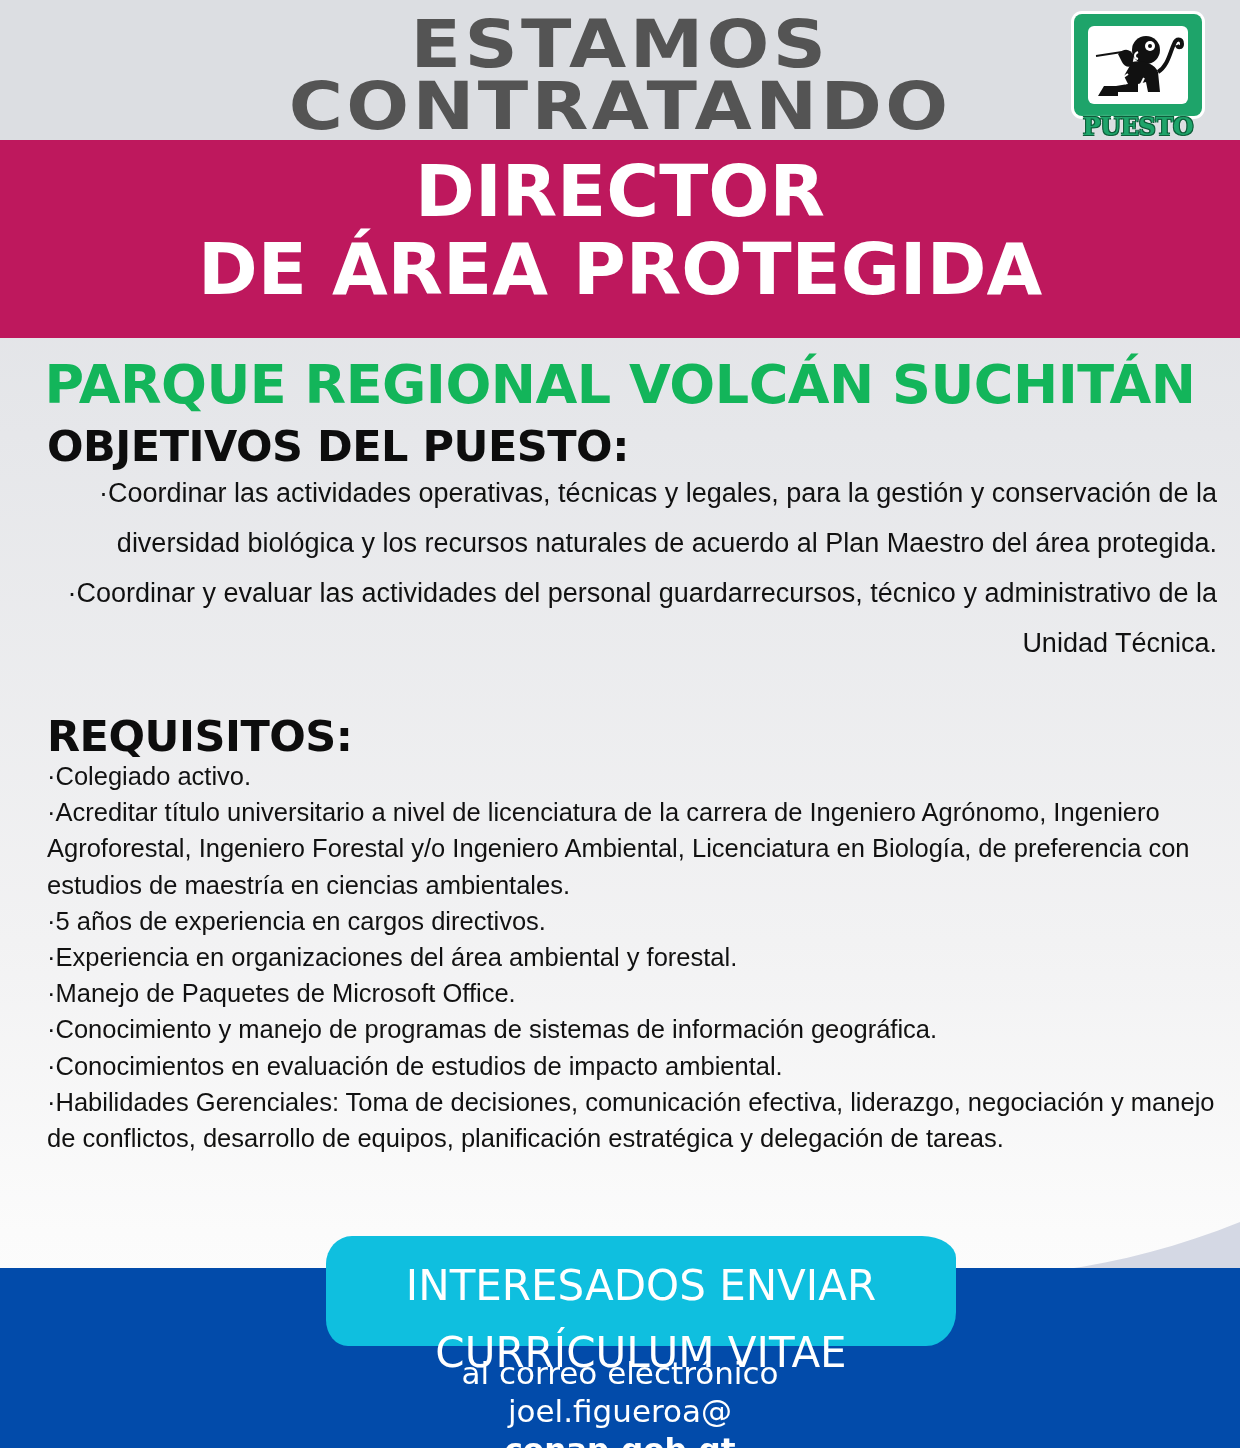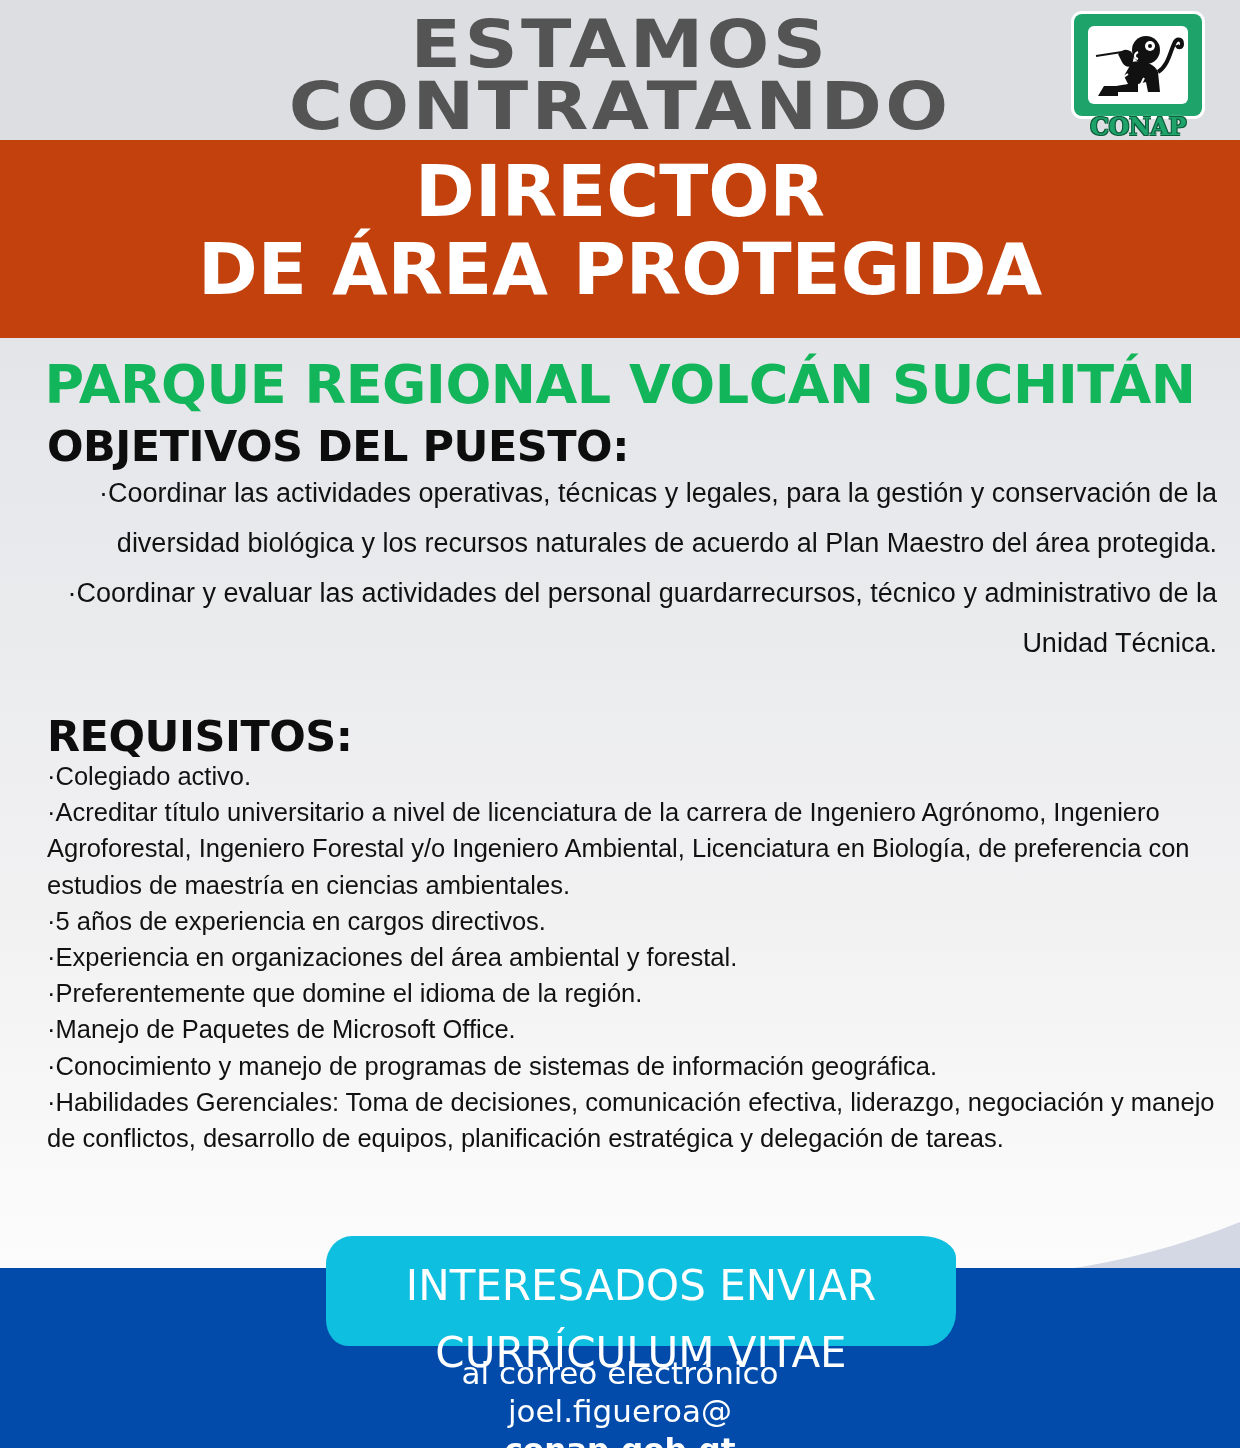--- a/index.html
+++ b/index.html
@@ -42,21 +42,21 @@
     .logo-text {
       position: absolute; left: 0; top: 98px; width: 132px; text-align: center;
       font-family: "DejaVu Serif", serif; font-weight: bold; font-size: 24px;
       color: #1ea46a;
       text-shadow: -1px -1px 0 #0e5d3a, 1px -1px 0 #0e5d3a, -1px 1px 0 #0e5d3a, 1px 1px 0 #0e5d3a, 0 0 3px #ffffff;
       letter-spacing: -0.5px;
     }
 
     .position-band {
       position: absolute; left: 0; top: 140px; width: 1240px; height: 198px;
-      background: #c2410c;
+      background: #be185d;
     }
     .position-title {
       position: absolute; left: 0; top: 12px; width: 1240px; text-align: center;
       font-family: "DejaVu Sans", sans-serif; font-weight: bold;
       color: #ffffff; font-size: 72px; line-height: 78px;
     }
     .position-title span { display: block; }
 
     .park-name {
       position: absolute; left: 0; top: 352px; width: 1240px; text-align: center;
@@ -128,21 +128,21 @@
         <circle cx="62" cy="20" r="2" fill="#111"></circle>
         <path d="M50 26 C46 28 46 32 50 33" stroke="#fff" stroke-width="2" fill="none"></path>
         <path d="M44 36 C52 34 66 36 70 46 L72 66 L60 66 L58 56 L50 58 L50 66 L26 66 L28 60 L40 58 L36 50 Z" fill="#111"></path>
         <path d="M16 60 L30 60 L30 70 L10 70 Z" fill="#111"></path>
         <path d="M70 46 C80 40 82 26 86 18 C88 12 94 12 94 18 C94 22 90 22 89 19" stroke="#111" stroke-width="4" fill="none"></path>
         <path d="M40 48 L34 52 L38 58" stroke="#fff" stroke-width="2" fill="none"></path>
         <path d="M56 52 L52 60" stroke="#fff" stroke-width="2" fill="none"></path>
       </svg>
     </div>
   </div>
-  <div class="logo-text">CONAP</div>
+  <div class="logo-text">PUESTO</div>
 </div>
 
 <div class="position-band">
   <div class="position-title">
     <span>DIRECTOR</span>
     <span>DE ÁREA PROTEGIDA</span>
   </div>
 </div>
 
 <div class="park-name">PARQUE REGIONAL VOLCÁN SUCHITÁN</div>
@@ -153,23 +153,23 @@
     <li>·Coordinar las actividades operativas, técnicas y legales, para la gestión y conservación de la diversidad biológica y los recursos naturales de acuerdo al Plan Maestro del área protegida.</li>
     <li>·Coordinar y evaluar las actividades del personal guardarrecursos, técnico y administrativo de la Unidad Técnica.</li>
   </ul>
   <div class="spacer"></div>
   <h2 class="section-heading">REQUISITOS:</h2>
   <ul class="req-list">
     <li>·Colegiado activo.</li>
     <li>·Acreditar título universitario a nivel de licenciatura de la carrera de Ingeniero Agrónomo, Ingeniero Agroforestal, Ingeniero Forestal y/o Ingeniero Ambiental, Licenciatura en Biología, de preferencia con estudios de maestría en ciencias ambientales.</li>
     <li>·5 años de experiencia en cargos directivos.</li>
     <li>·Experiencia en organizaciones del área ambiental y forestal.</li>
-    <li>·Preferentemente que domine el idioma de la región.</li>
     <li>·Manejo de Paquetes de Microsoft Office.</li>
     <li>·Conocimiento y manejo de programas de sistemas de información geográfica.</li>
+    <li>·Conocimientos en evaluación de estudios de impacto ambiental.</li>
     <li>·Habilidades Gerenciales: Toma de decisiones, comunicación efectiva, liderazgo, negociación y  manejo de conflictos, desarrollo de equipos, planificación estratégica y delegación de tareas.</li>
   </ul>
 </div>
 
 <svg class="curve-deco" viewBox="0 0 180 52" preserveAspectRatio="none">
   <path d="M0 52 C60 44 120 28 180 4 L180 52 Z" fill="#d4d8e4"></path>
 </svg>
 
 <div class="footer-band"></div>
 

